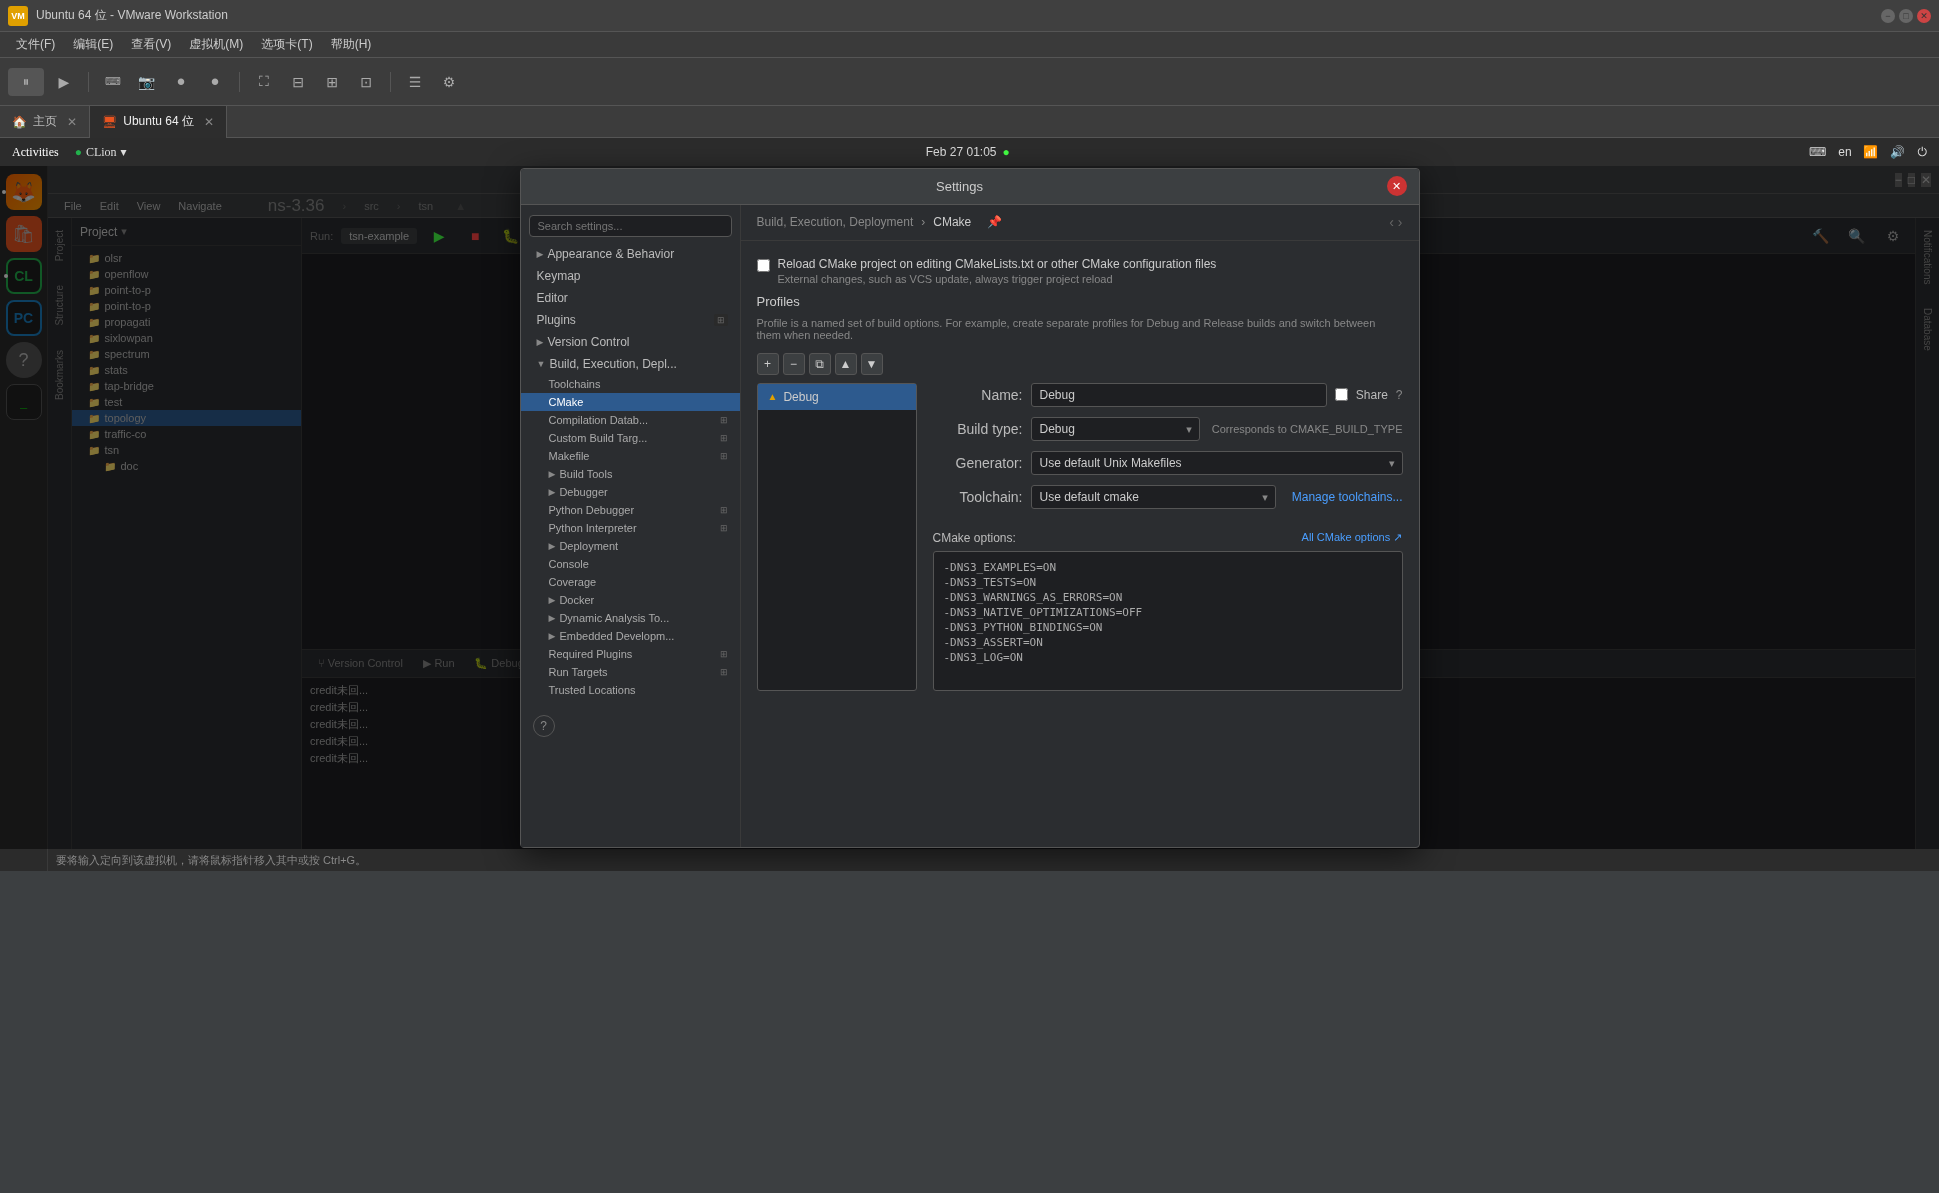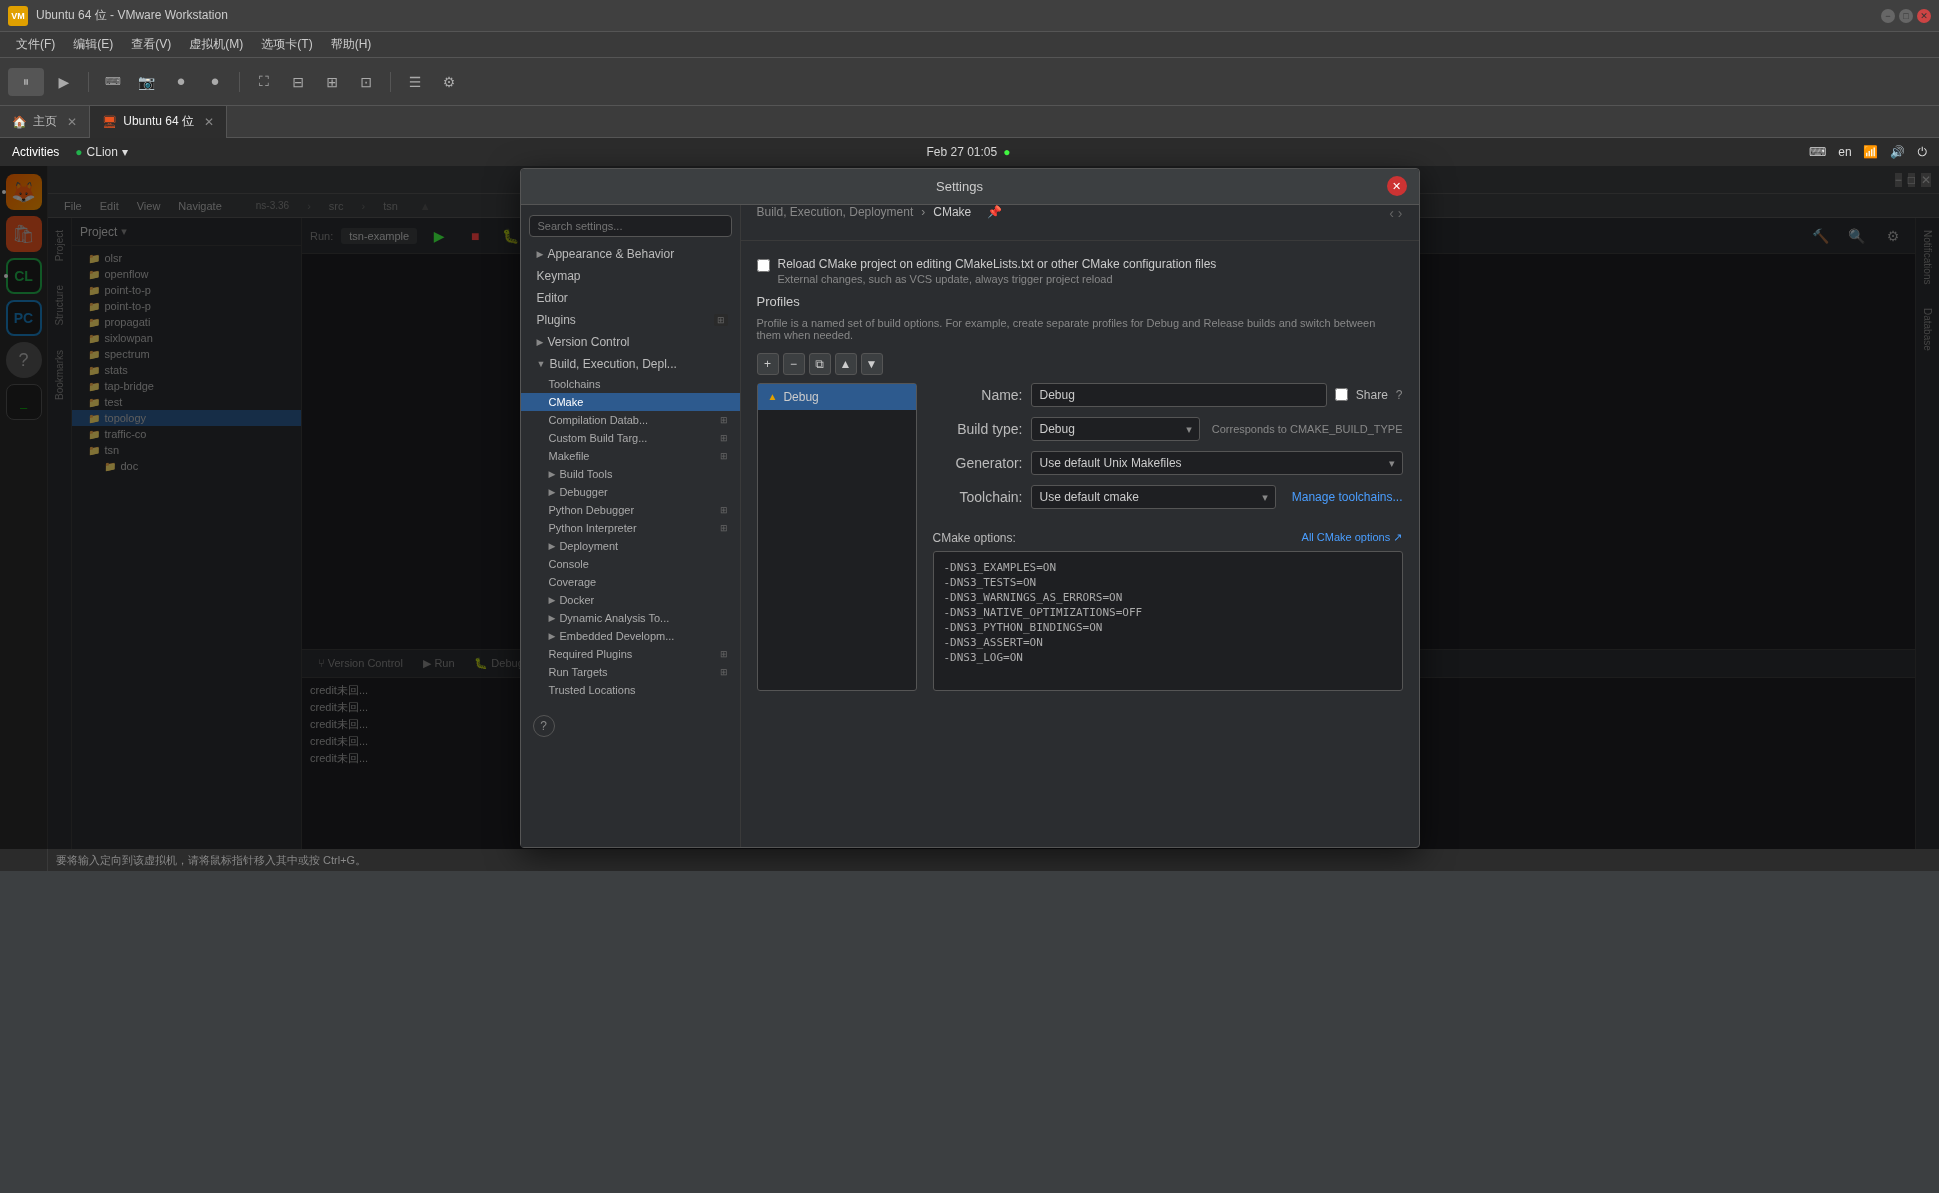--- a/index.html
+++ b/index.html
@@ -18,21 +18,21 @@
     .tabs-row { height: 32px; background: #3c3c3c; display: flex; align-items: center; padding: 0; border-bottom: 1px solid #555; }
     .tab { height: 32px; display: flex; align-items: center; padding: 0 12px; font-size: 12px; color: #bbb; cursor: pointer; border-right: 1px solid #555; gap: 6px; }
     .tab.active { background: #2d2d2d; color: #eee; }
     .tab-home-icon { color: #888; }
 
     
     .vm-content { flex: 1; background: #1a1a2e; position: relative; overflow: hidden; }
     
     
     .ubuntu-topbar { height: 28px; background: #2c2c2c; display: flex; align-items: center; justify-content: space-between; padding: 0 12px; color: #ddd; font-size: 12px; }
-    .ubuntu-topbar-left { display: flex; gap: 16px; align-items: flex-end; }
+    .ubuntu-topbar-left { display: flex; gap: 16px; align-items: flex-end; font-family: Liberation Serif, serif; }
     .ubuntu-topbar-right { display: flex; gap: 12px; align-items: center; }
     .ubuntu-activities { color: #fff; font-weight: 500; cursor: pointer; }
 
     
     .ide-area { position: absolute; top: 28px; left: 0; right: 0; bottom: 0; background: #1e1f22; display: flex; flex-direction: column; }
 
     
     .ide-titlebar { height: 28px; background: #3c3f41; display: flex; align-items: center; justify-content: center; border-bottom: 1px solid #555; position: relative; }
     .ide-titlebar .ide-title { color: #ccc; font-size: 12px; }
     .ide-titlebar-btns { position: absolute; right: 8px; display: flex; gap: 6px; }
@@ -84,21 +84,21 @@
     .nav-item { padding: 4px 12px 4px 16px; color: #bbb; font-size: 12px; cursor: pointer; display: flex; align-items: center; gap: 4px; white-space: nowrap; }
     .nav-item.has-children { font-weight: 500; }
     .nav-subitem { padding: 3px 12px 3px 28px; color: #aaa; font-size: 11px; cursor: pointer; display: flex; align-items: center; gap: 4px; }
     .nav-subitem.active { background: #2d5a8e; color: white; }
     .nav-subitem .ext-icon { font-size: 9px; color: #666; margin-left: auto; }
     .search-box { padding: 6px 8px; }
     .search-box input { width: 100%; padding: 4px 8px; background: #1e1f22; border: 1px solid #555; border-radius: 4px; color: #ccc; font-size: 11px; }
 
     
     .settings-content { flex: 1; display: flex; flex-direction: column; overflow: hidden; }
-    .settings-breadcrumb { height: 36px; background: #2b2d30; display: flex; align-items: flex-start; padding: 0 16px; gap: 8px; border-bottom: 1px solid #3a3a3a; font-size: 12px; color: #888; }
+    .settings-breadcrumb { height: 36px; background: #2b2d30; display: flex; align-items: center; padding: 0 16px; gap: 8px; border-bottom: 1px solid #3a3a3a; font-size: 12px; color: #888; }
     .settings-breadcrumb .crumb-active { color: #ccc; }
     .settings-breadcrumb .nav-arrows { display: flex; gap: 4px; margin-left: auto; }
     .settings-breadcrumb .nav-arr { color: #666; cursor: pointer; font-size: 14px; }
 
     .settings-main { flex: 1; padding: 16px; overflow-y: auto; }
     .reload-row { display: flex; align-items: flex-start; gap: 8px; margin-bottom: 9px; }
     .reload-row input[type=checkbox] { margin-top: 2px; }
     .reload-text { font-size: 12px; color: #ccc; }
     .reload-hint { font-size: 11px; color: #888; margin-top: 2px; }
 
@@ -261,21 +261,21 @@
           <div class="win-btn" style="background:#666;">✕</div>
         </div>
       </div>
 
       <div class="ide-menubar">
         <span>File</span>
         <span>Edit</span>
         <span>View</span>
         <span>Navigate</span>
 
-        <span style="color:#888; margin-left:16px; font-size:10px;">ns-3.36</span>
+        <span style="color:#888; margin-left:28px; font-size:17px;">ns-3.36</span>
         <span style="color:#666; font-size:11px;"> › </span>
         <span style="color:#888; font-size:11px;">src</span>
         <span style="color:#666; font-size:11px;"> › </span>
         <span style="color:#888; font-size:11px;">tsn</span>
         <span style="color:#555; margin-left:4px;">▲</span>
       </div>
 
       <div class="ide-main">
 
         <div style="width:24px; background:#2b2d30; border-right:1px solid #3a3a3a; display:flex; flex-direction:column; align-items:center; padding:4px 0;">

